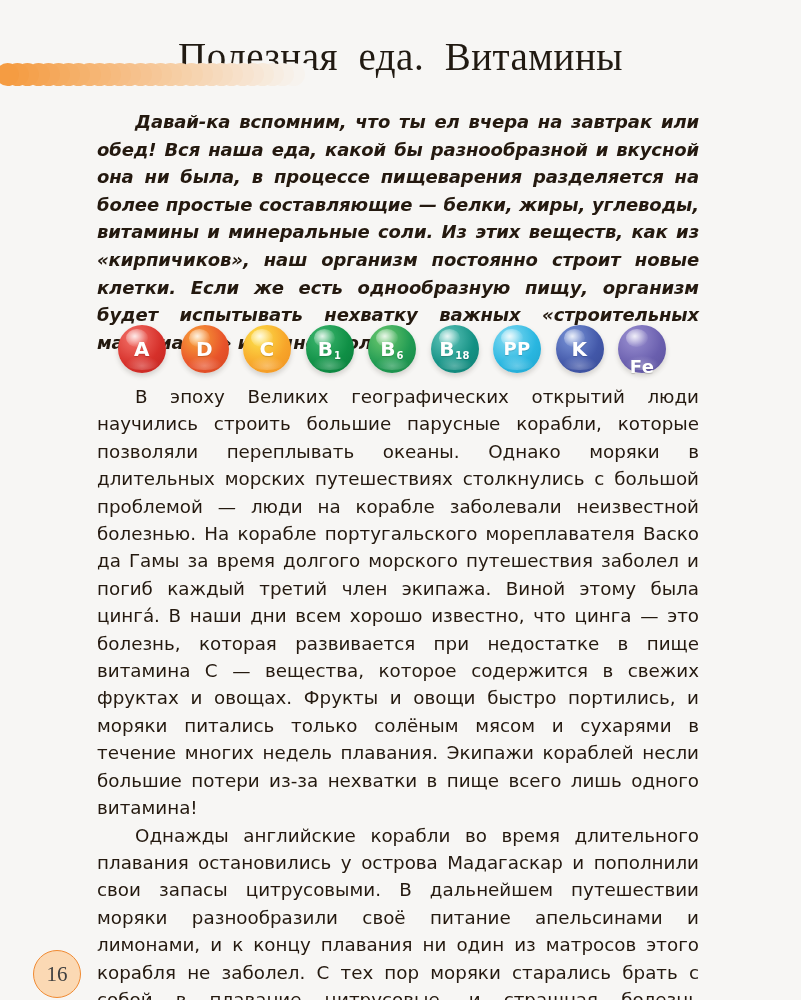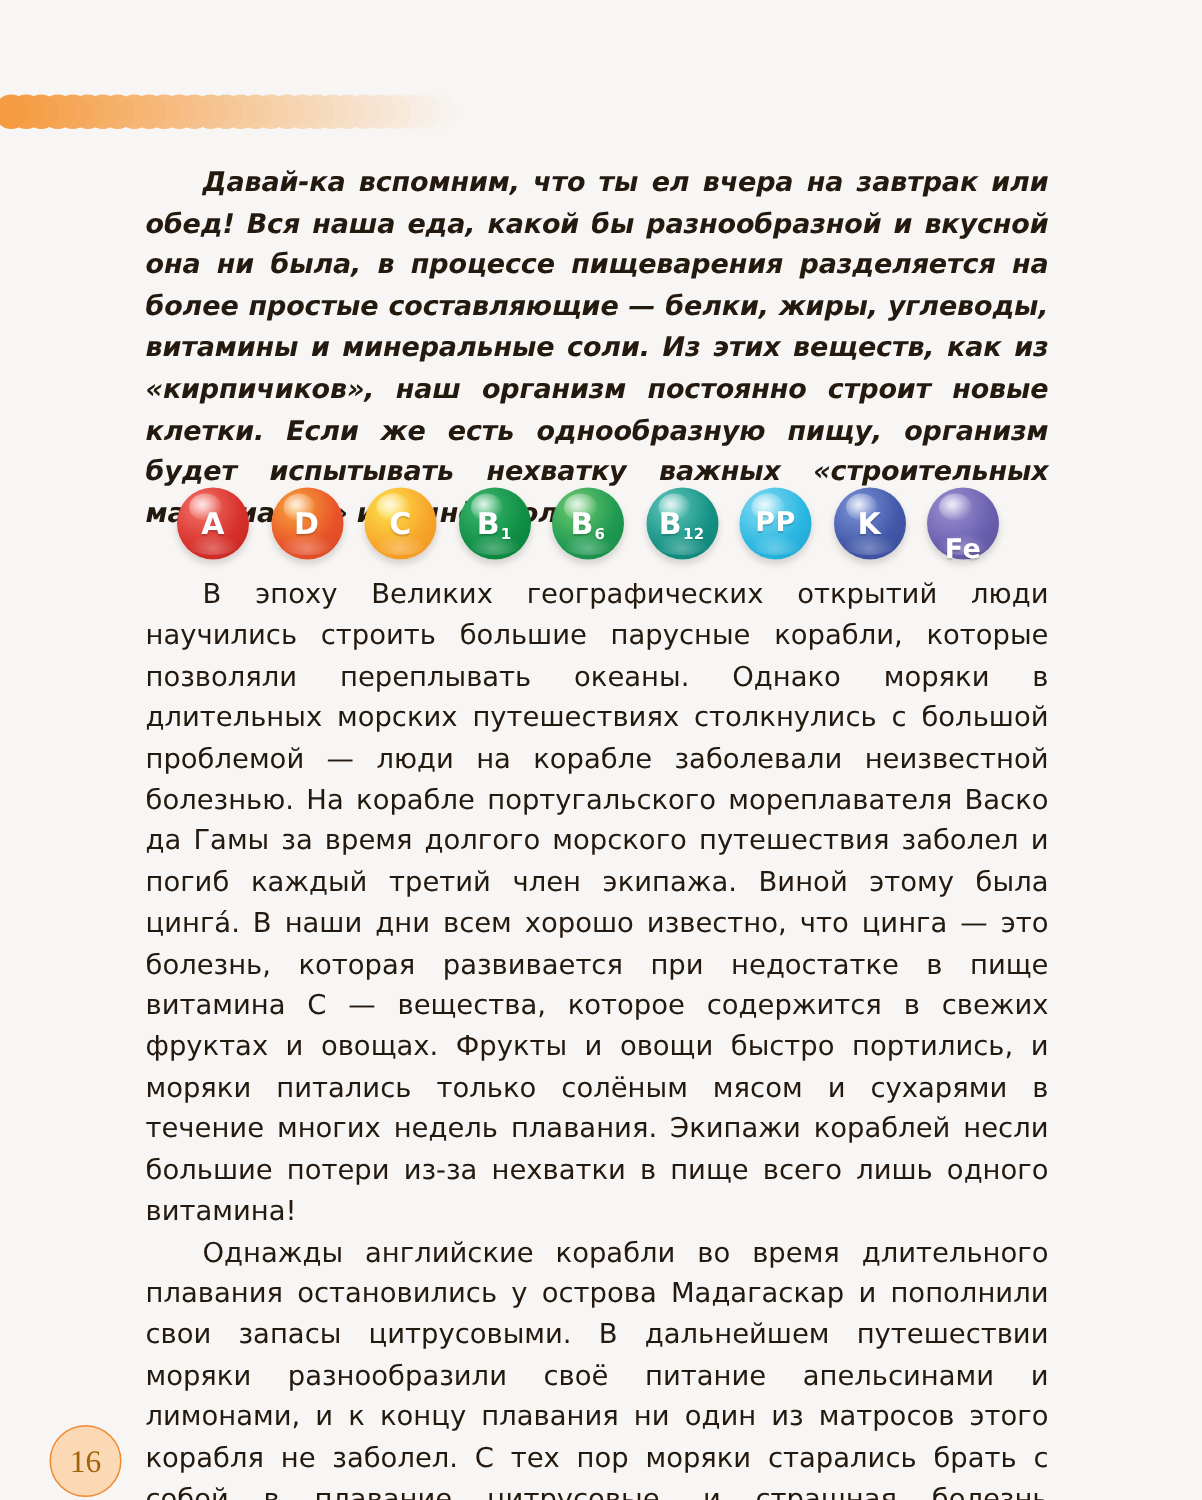--- a/index.html
+++ b/index.html
@@ -166,28 +166,29 @@
     width: 46px;
     height: 46px;
     border-radius: 50%;
     background: #fbd9b4;
     border: 1.5px solid #f08a32;
     display: flex;
     align-items: center;
     justify-content: center;
     font-family: "Liberation Serif", "DejaVu Serif", serif;
     font-size: 21px;
-    color: #a16207;
+    color: #404040;
   }
 </style>
 </head>
 <body>
 
 <div class="page">
 
+  <h1 class="page-title">Полезная  еда.  Витамины</h1>
 
   <div class="wave-strip">
       <div class="wave-dot" style="left: -4px; background: rgb(245, 156, 66); z-index: 30;"></div>
       <div class="wave-dot" style="left: 6.2px; background: rgb(245, 159, 72); z-index: 29;"></div>
       <div class="wave-dot" style="left: 16.4px; background: rgb(245, 162, 78); z-index: 28;"></div>
       <div class="wave-dot" style="left: 26.6px; background: rgb(245, 165, 84); z-index: 27;"></div>
       <div class="wave-dot" style="left: 36.8px; background: rgb(245, 168, 91); z-index: 26;"></div>
       <div class="wave-dot" style="left: 47px; background: rgb(245, 172, 97); z-index: 25;"></div>
       <div class="wave-dot" style="left: 57.2px; background: rgb(245, 175, 103); z-index: 24;"></div>
       <div class="wave-dot" style="left: 67.4px; background: rgb(245, 178, 109); z-index: 23;"></div>
@@ -231,21 +232,21 @@
       <div class="vitamin-ball" style="background: radial-gradient(circle at 33% 27%, rgb(253, 226, 75) 0%, rgb(247, 165, 42) 58%, rgb(239, 144, 32) 100%);">
         <span class="vitamin-label">C</span>
       </div>
       <div class="vitamin-ball" style="background: radial-gradient(circle at 33% 27%, rgb(63, 184, 112) 0%, rgb(15, 143, 69) 58%, rgb(10, 122, 58) 100%);">
         <span class="vitamin-label">B<span class="vitamin-sub">1</span></span>
       </div>
       <div class="vitamin-ball" style="background: radial-gradient(circle at 33% 27%, rgb(110, 201, 111) 0%, rgb(31, 154, 82) 58%, rgb(26, 133, 70) 100%);">
         <span class="vitamin-label">B<span class="vitamin-sub">6</span></span>
       </div>
       <div class="vitamin-ball" style="background: radial-gradient(circle at 33% 27%, rgb(99, 199, 189) 0%, rgb(20, 145, 132) 58%, rgb(15, 125, 114) 100%);">
-        <span class="vitamin-label">B<span class="vitamin-sub">12</span></span>
+        <span class="vitamin-label">B<span class="vitamin-sub">18</span></span>
       </div>
       <div class="vitamin-ball" style="background: radial-gradient(circle at 33% 27%, rgb(133, 220, 243) 0%, rgb(41, 182, 224) 58%, rgb(31, 163, 204) 100%); justify-content: center;">
         <span class="vitamin-label pp">PP</span>
       </div>
       <div class="vitamin-ball" style="background: radial-gradient(circle at 33% 27%, rgb(122, 149, 216) 0%, rgb(66, 87, 168) 58%, rgb(56, 75, 149) 100%);">
         <span class="vitamin-label">K</span>
       </div>
       <div class="vitamin-ball" style="background: radial-gradient(circle at 33% 27%, rgb(155, 145, 210) 0%, rgb(106, 95, 174) 58%, rgb(91, 81, 155) 100%);">
         <span class="vitamin-label fe">Fe</span>
       </div>

